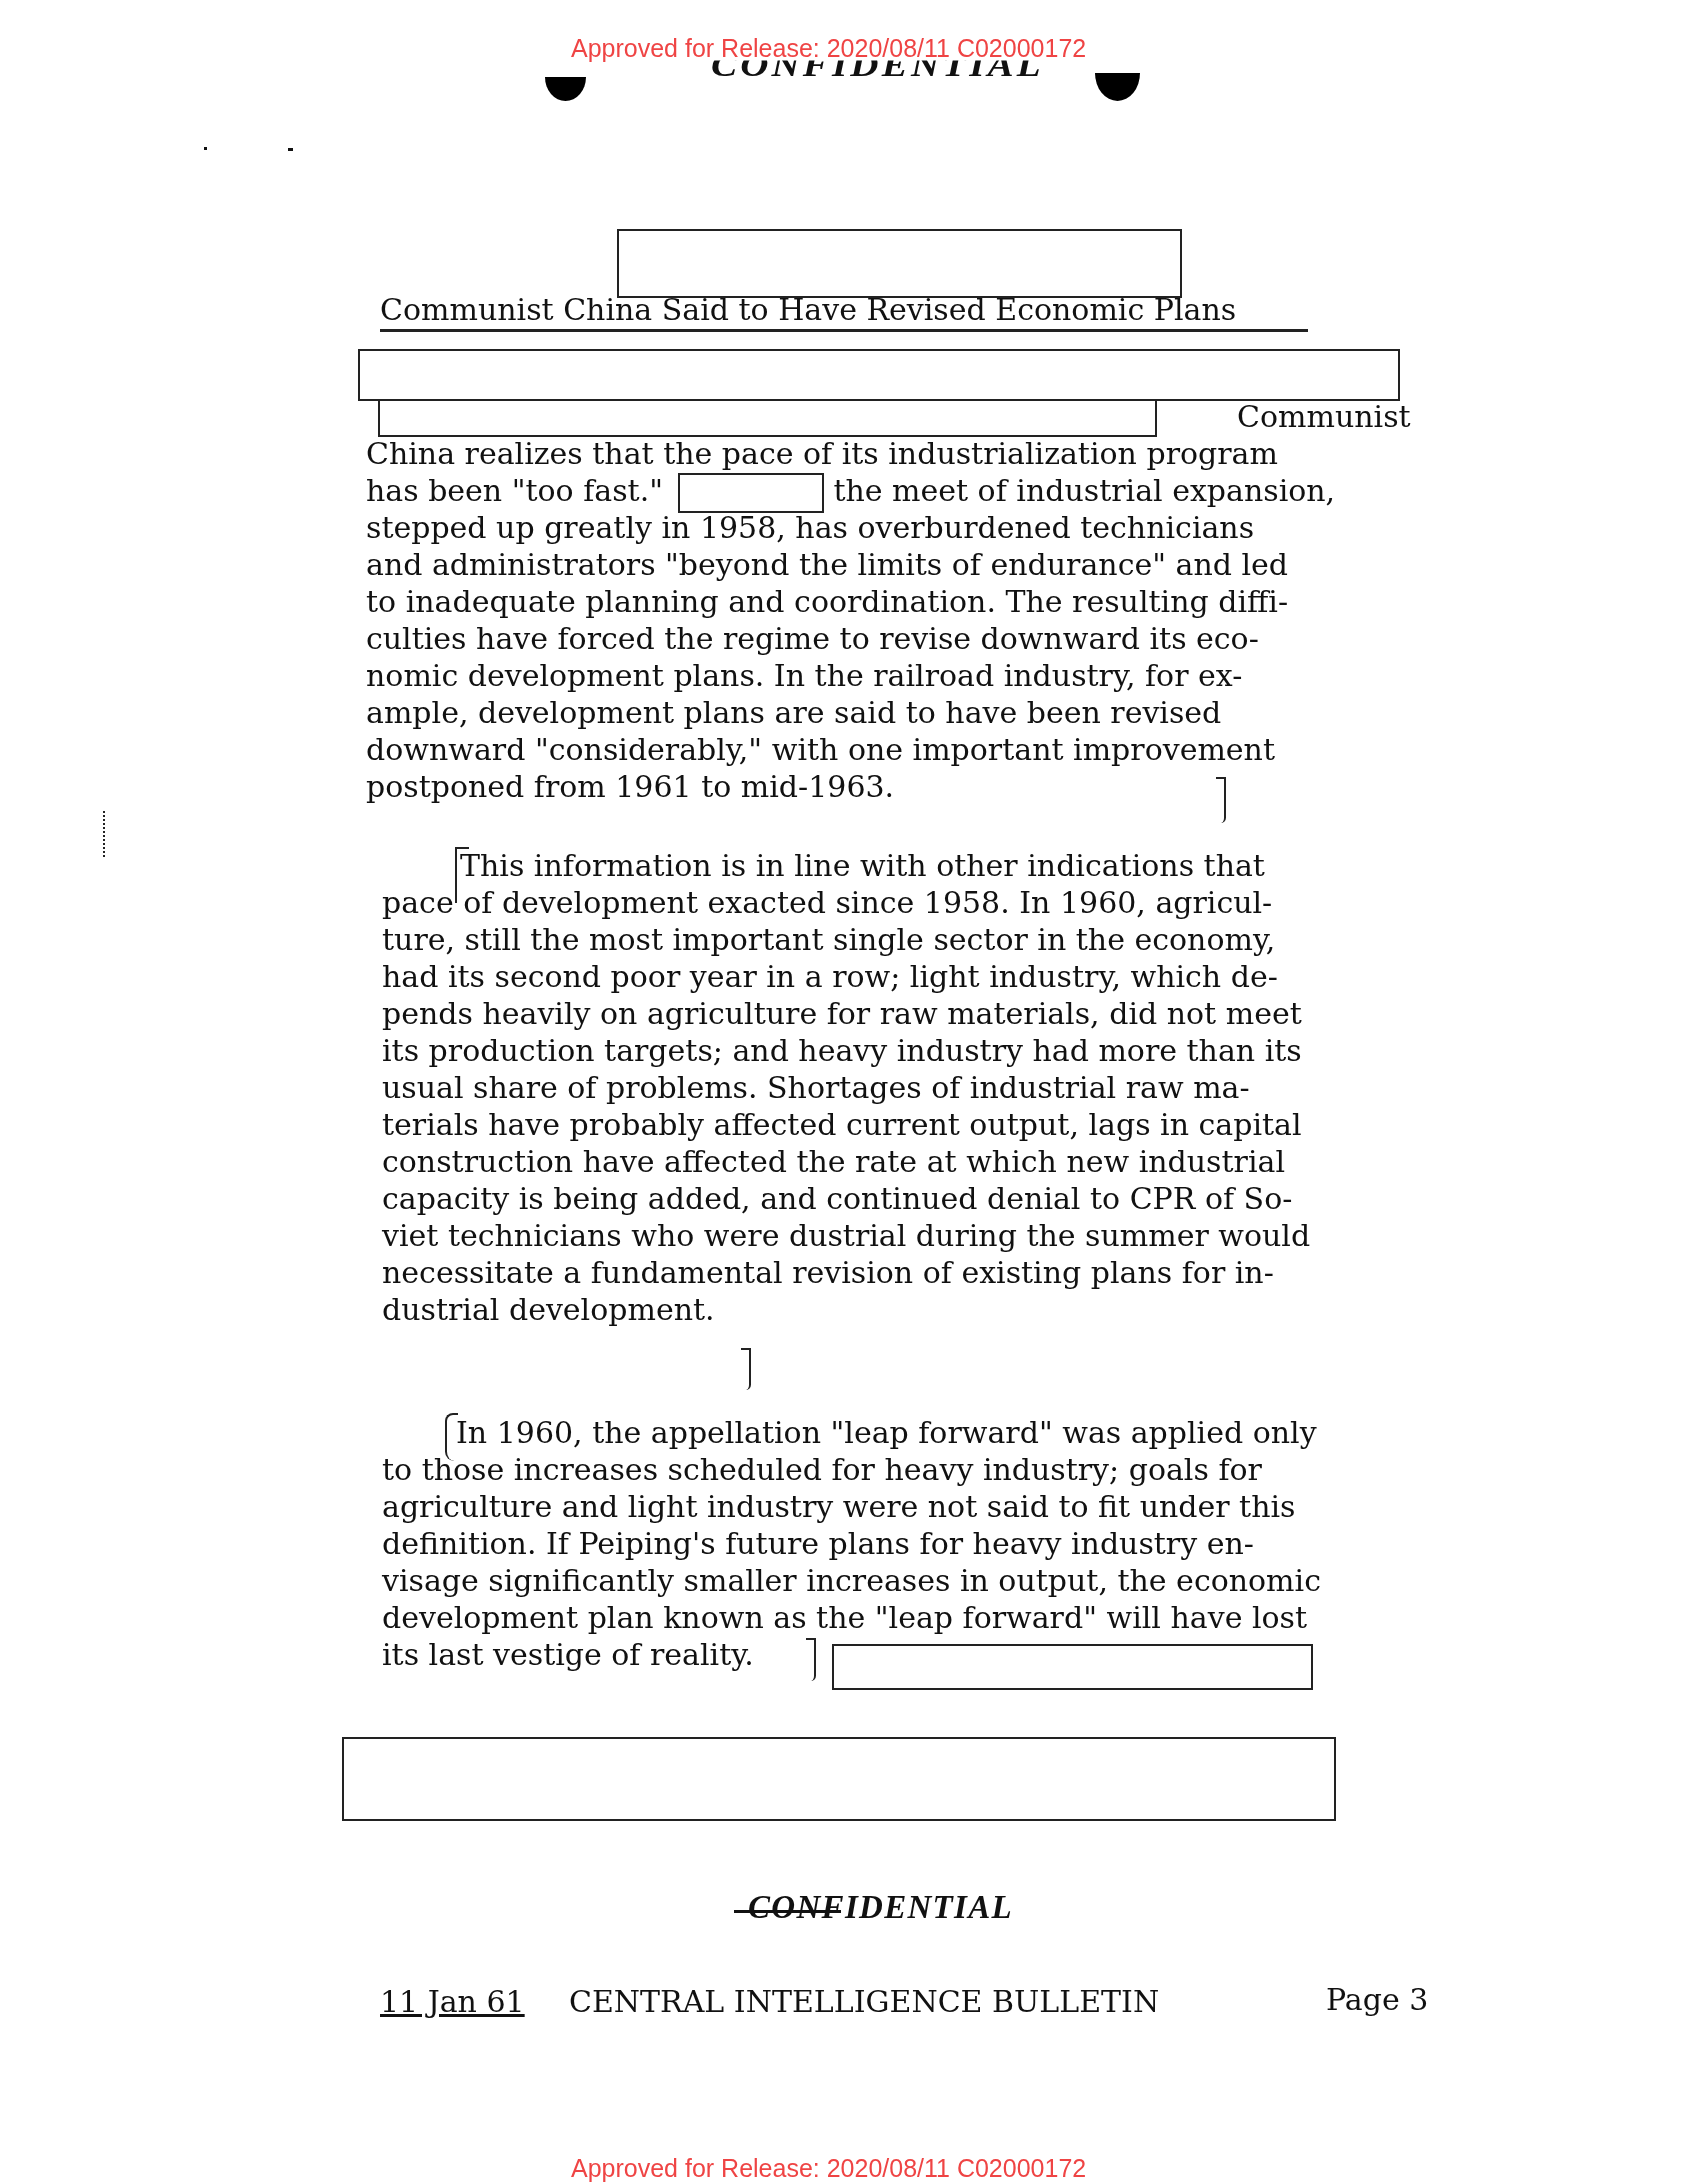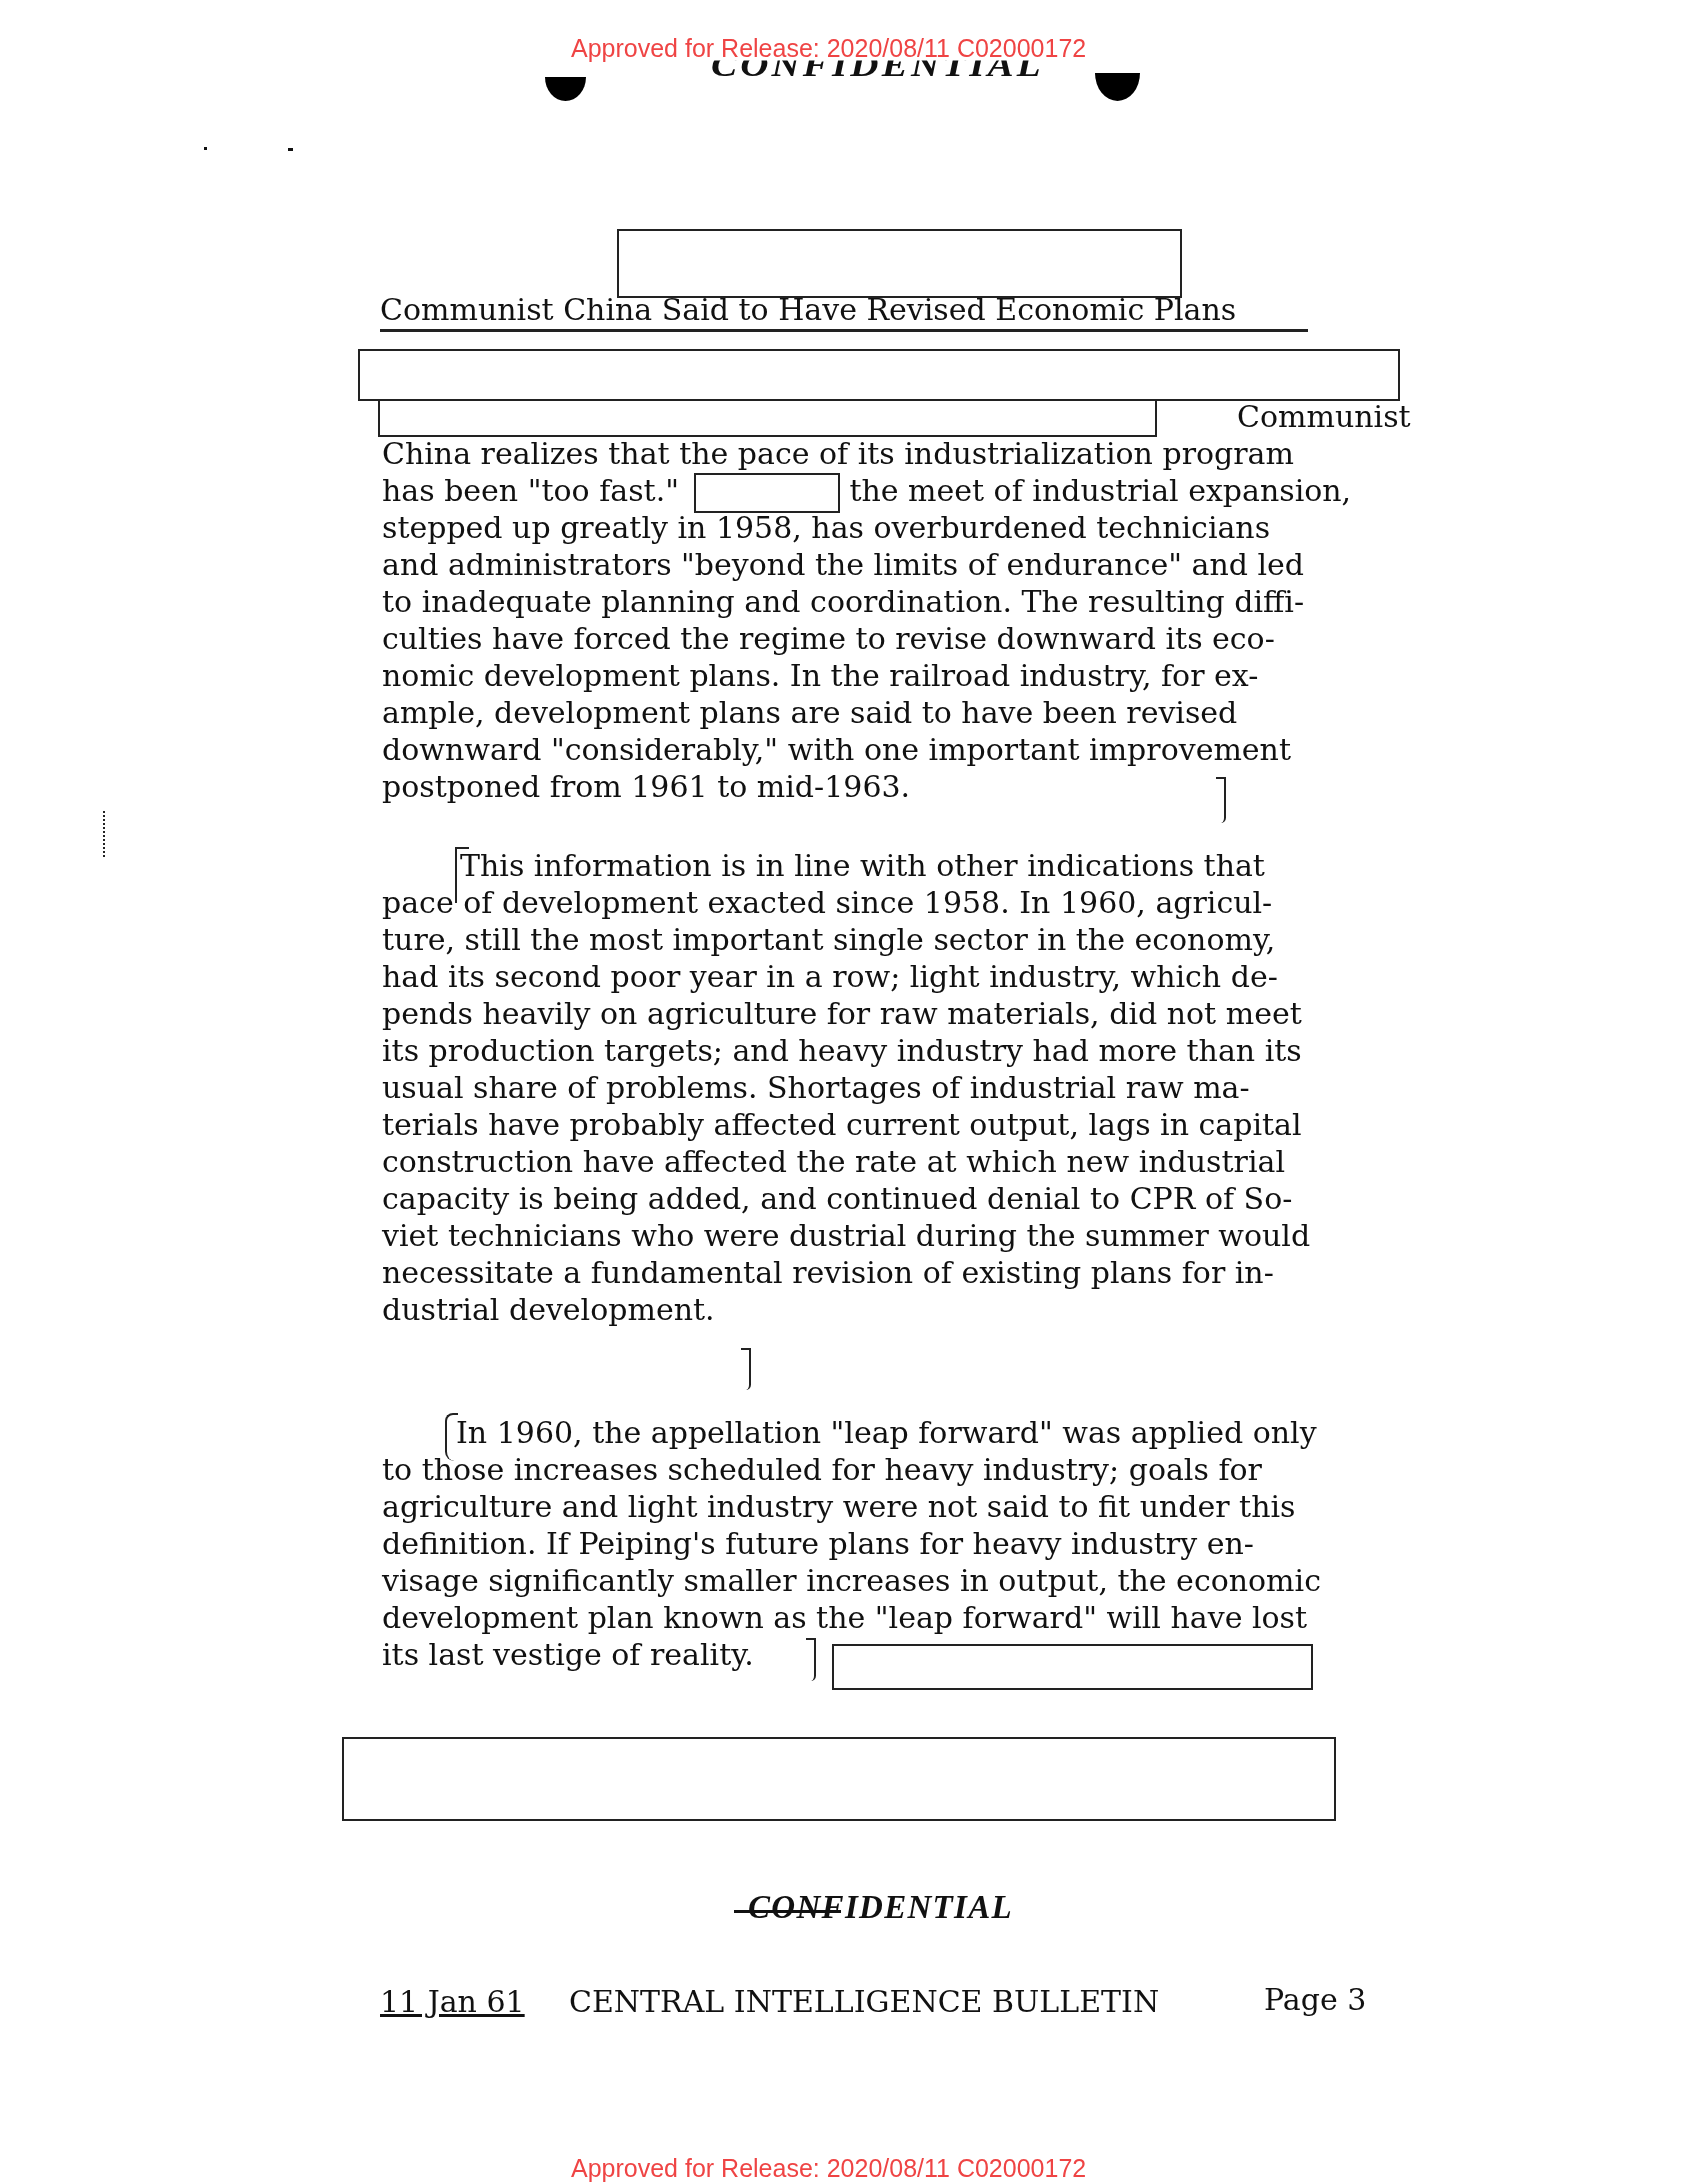--- a/index.html
+++ b/index.html
@@ -32,21 +32,21 @@
 
 <div class="abs redact" style="left:617px; top:229px; width:565px; height:69px;"></div>
 
 <div class="abs serif title" style="left:380px; top:292px;">Communist China Said to Have Revised Economic Plans</div>
 <div class="abs title-underline" style="left:380px; top:329px; width:928px;"></div>
 
 <div class="abs redact" style="left:358px; top:349px; width:1042px; height:52px;"></div>
 <div class="abs redact" style="left:378px; top:399px; width:779px; height:38px;"></div>
 <div class="abs serif body-line" style="left:1237px; top:398px;">Communist</div>
 
-<div class="abs" style="left:382px; top:435px;">
+<div class="abs" style="left:366px; top:435px;">
   <div class="serif body-line">China realizes that the pace of its industrialization program</div>
   <div class="serif body-line" style="position:relative;">
     <span>has been "too fast."</span>
     <span class="redact" style="display:inline-block; width:146px; height:40px; vertical-align:middle; margin:0 5.3px;"></span>
     <span style="margin-left:-5.3px;">the meet of industrial expansion,</span>
   </div>
   <div class="serif body-line">stepped up greatly in 1958, has overburdened technicians</div>
   <div class="serif body-line">and administrators "beyond the limits of endurance" and led</div>
   <div class="serif body-line">to inadequate planning and coordination.  The resulting diffi-</div>
   <div class="serif body-line">culties have forced  the regime to revise downward its eco-</div>
@@ -88,16 +88,16 @@
 <div class="abs" style="left:806px; top:1638px; width:8px; height:41px; border-right:2.7px solid #222; border-top:2px solid #222; border-radius:0 0 5.3px 0;"></div>
 <div class="abs redact" style="left:832px; top:1644px; width:481px; height:46px;"></div>
 
 <div class="abs redact" style="left:342px; top:1737px; width:994px; height:84px;"></div>
 
 <div class="abs conf-bottom" style="left:748px; top:1889px;">CONFIDENTIAL</div>
 <div class="abs strike" style="left:734px; top:1910px; width:107px;"></div>
 
 <div class="abs footer" style="left:380px; top:1984px;text-decoration:underline;">11 Jan 61</div>
 <div class="abs footer" style="left:569px; top:1984px;">CENTRAL INTELLIGENCE  BULLETIN</div>
-<div class="abs footer" style="left:1264px; top:1982px;">Page 3</div>
+<div class="abs footer" style="left:1326px; top:1982px;">Page 3</div>
 
 <div class="abs release" style="left:571px; top:2154px;">Approved for Release: 2020/08/11 C02000172</div>
 
 
 </body></html>

